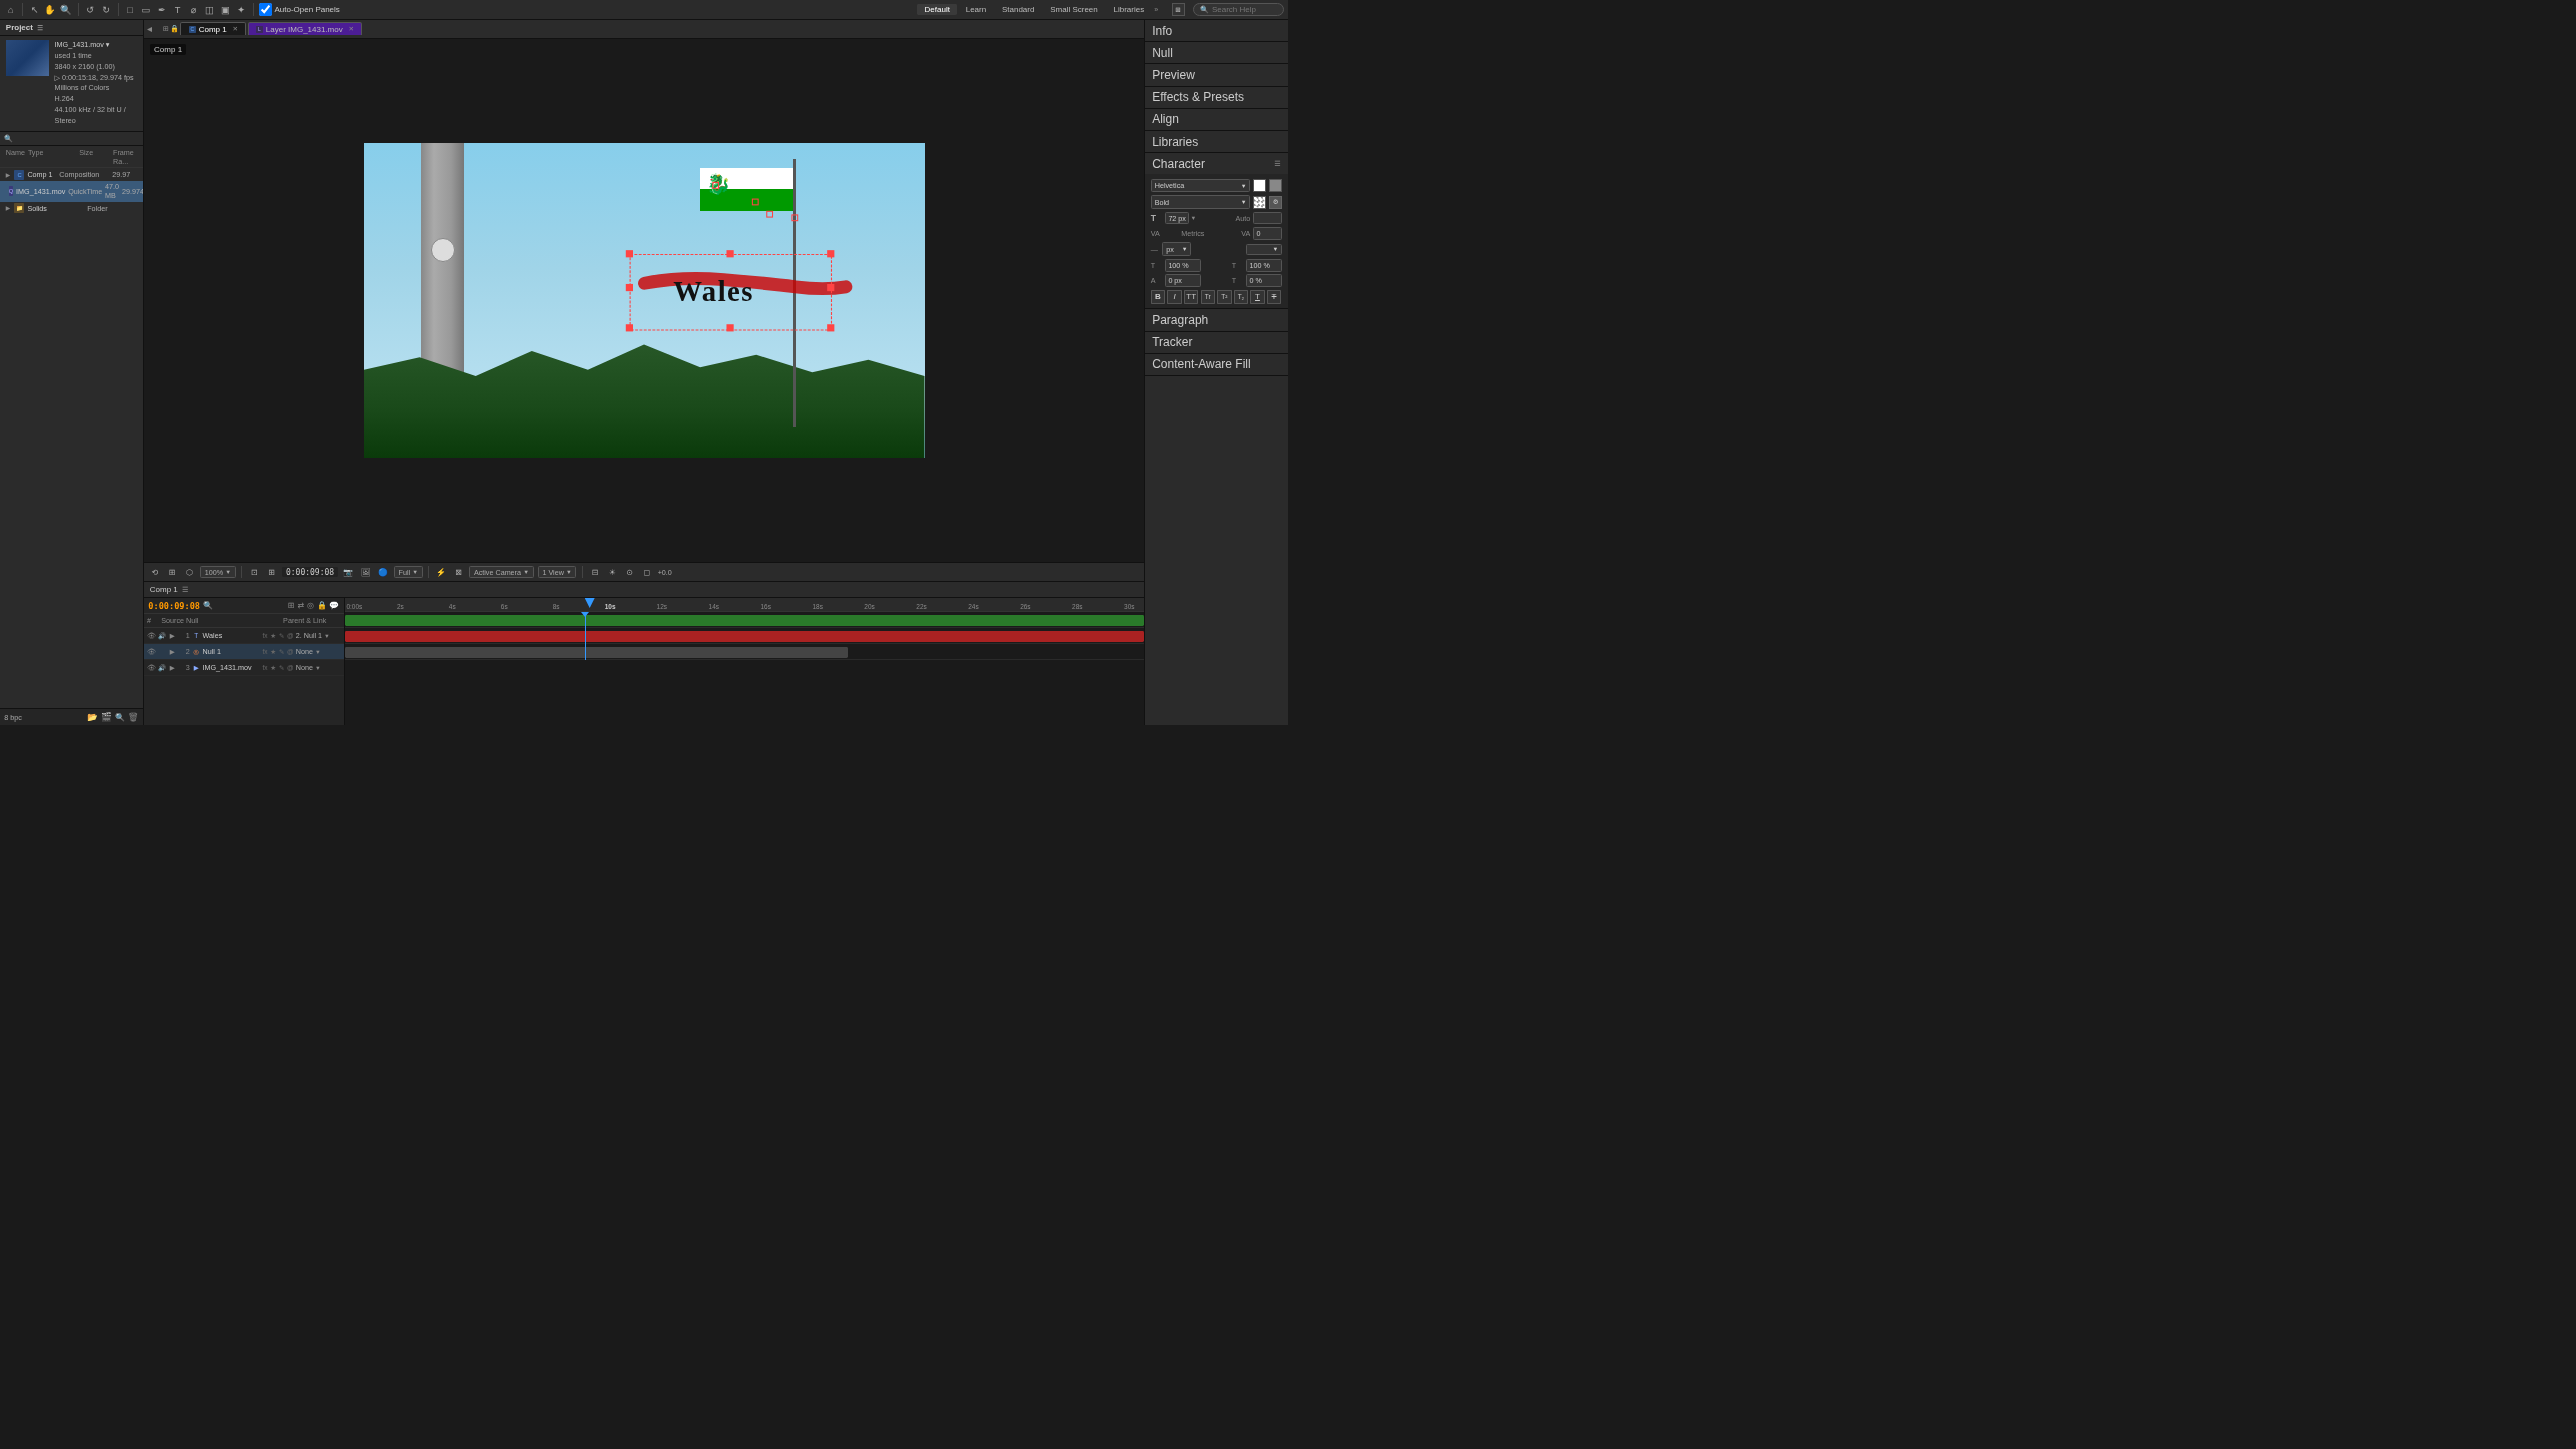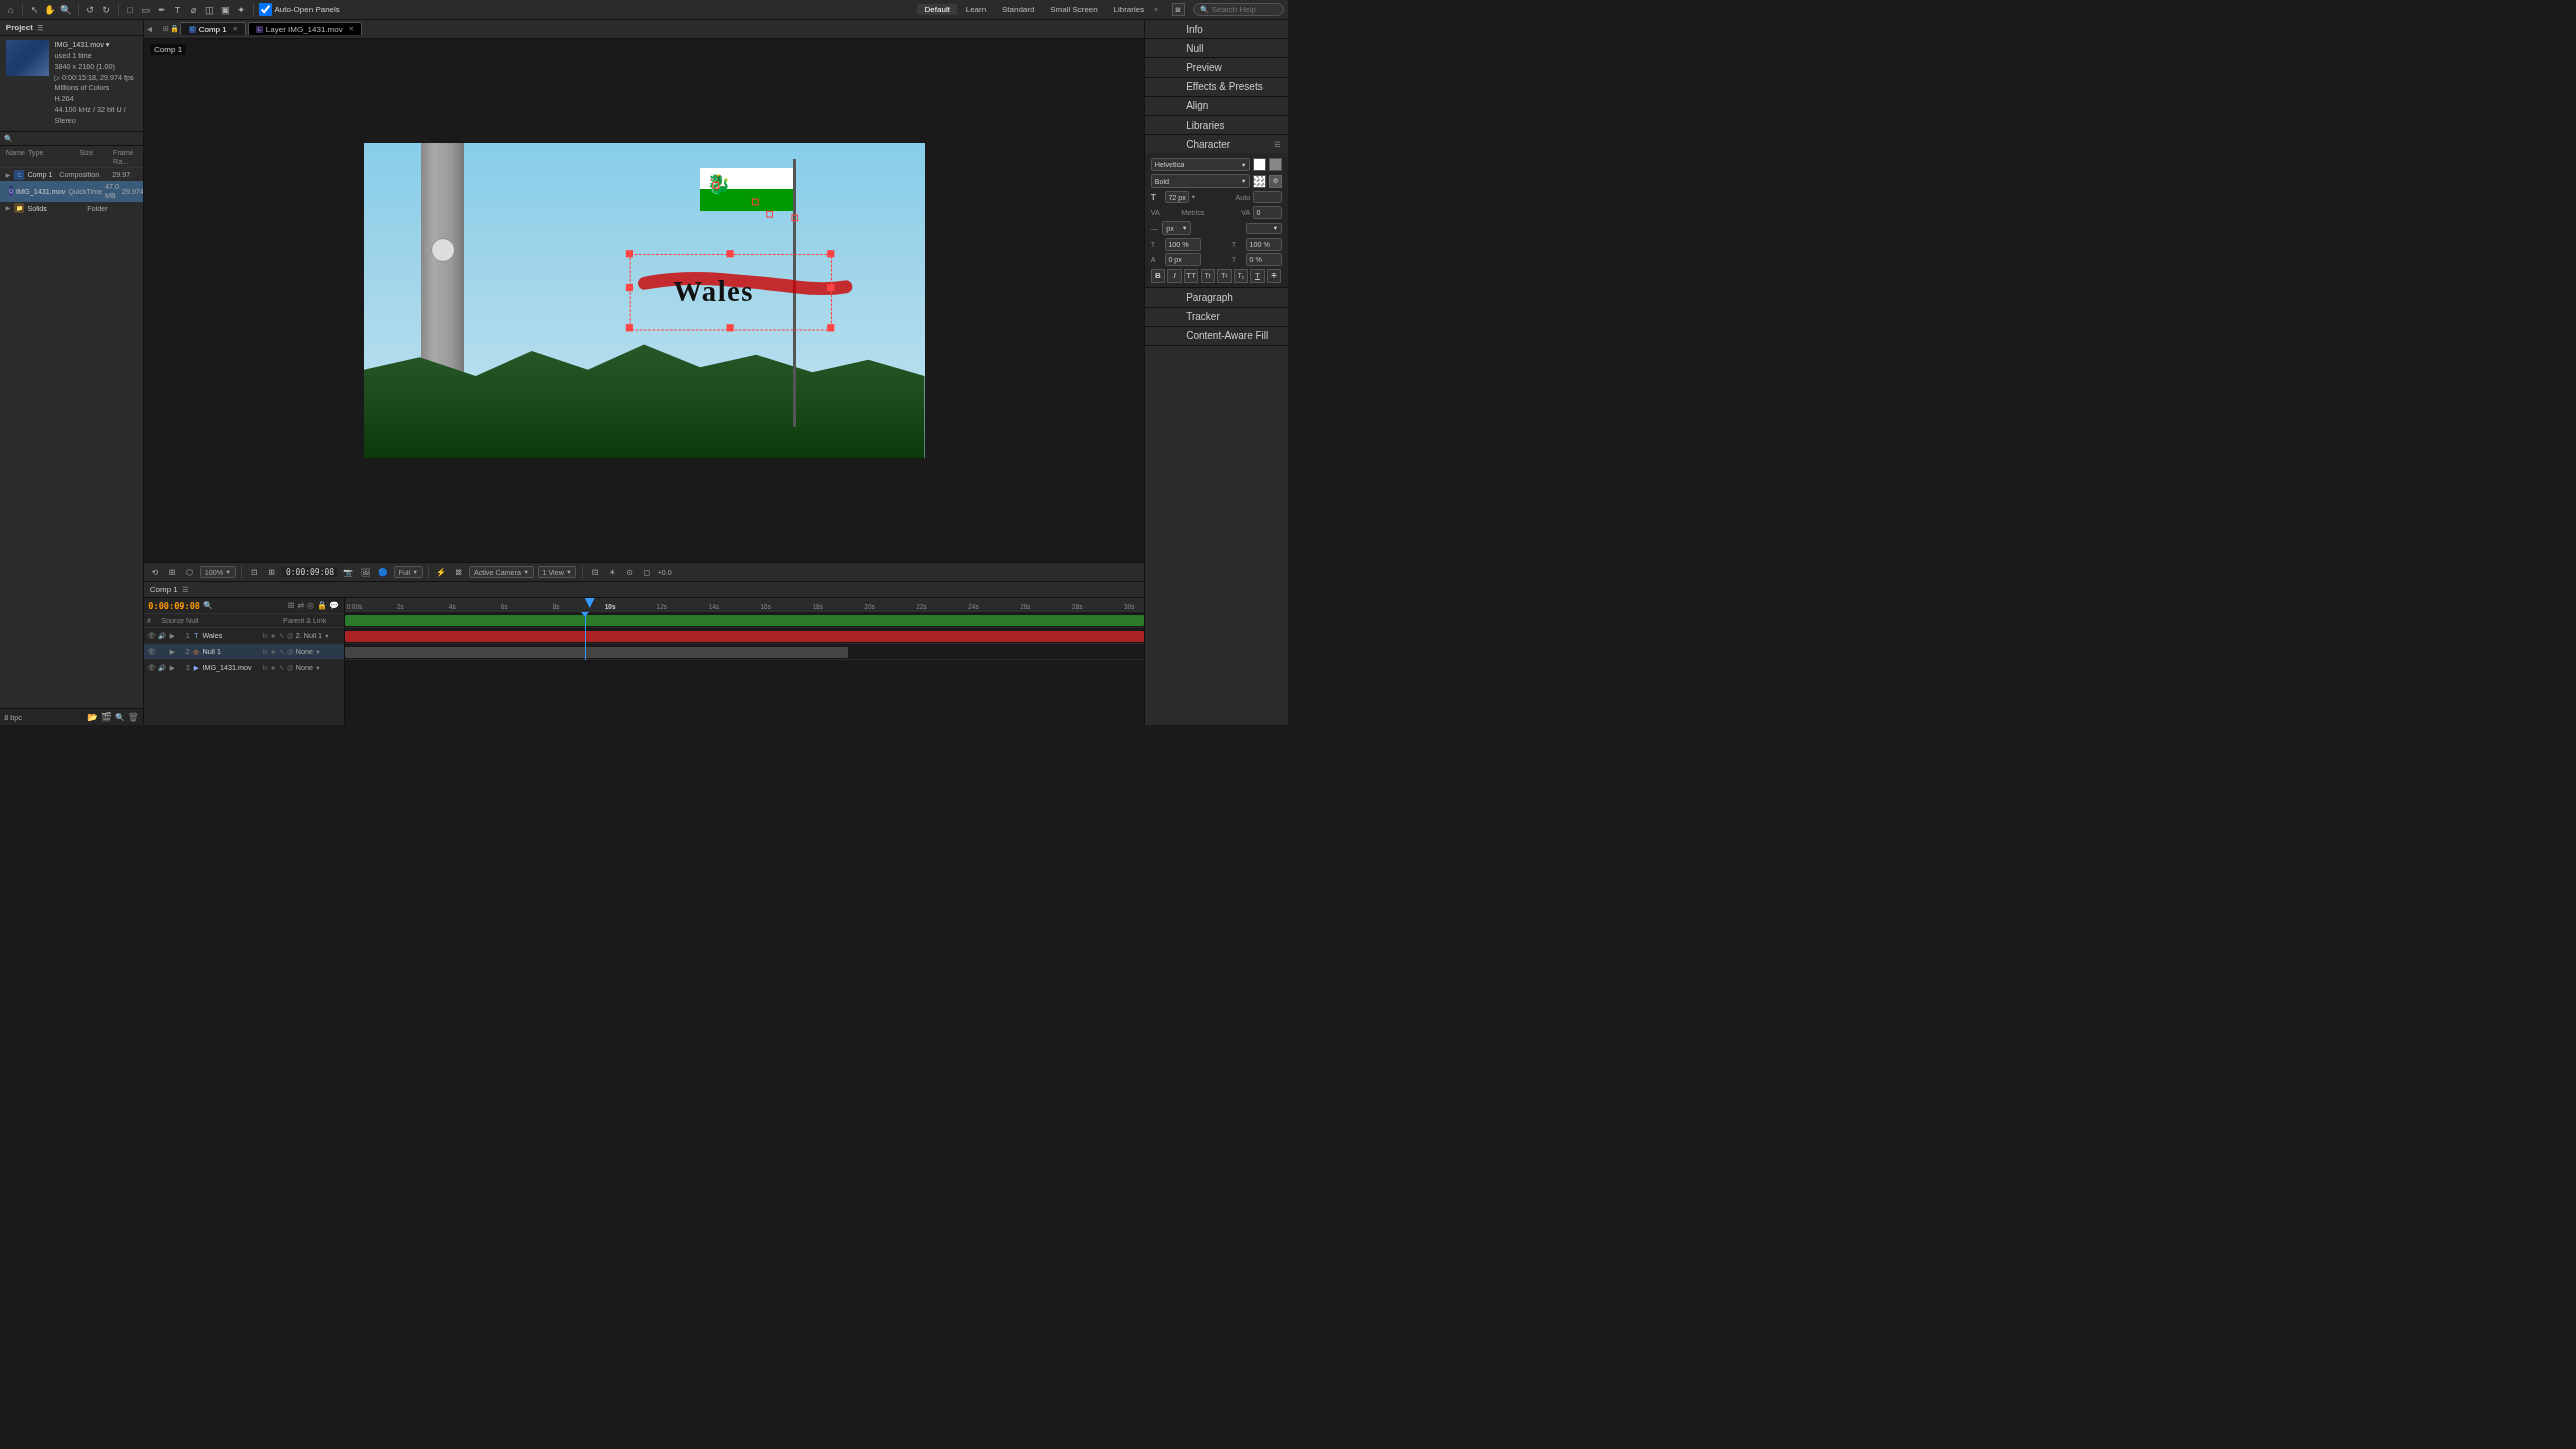--- a/index.html
+++ b/index.html
@@ -175,21 +175,21 @@
       align-items: center;
       background: #2b2b2b;
       border-bottom: 0.7px solid #111;
       height: 18.7px;
       padding: 0 2.9px;
       gap: 1.4px;
     }
     .comp-tab {
       display: flex; align-items: center;
       padding: 1.4px 7.2px;
-      background: #000000;
+      background: #4c1d95;
       border: 0.7px solid #555;
       border-bottom: none;
       font-size: 8px;
       color: #bbb;
       cursor: pointer;
       gap: 2.9px;
       border-radius: 2.2px 2.2px 0 0;
     }
     .comp-tab.active { background: #1a1a1a; color: #fff; }
     .comp-tab .close-tab { color: #888; font-size: 6.5px; margin-left: 2.9px; cursor: pointer; }
@@ -329,21 +329,21 @@
       border-bottom: 0.7px solid #111;
     }
     .right-section-header {
       display: flex; align-items: center;
       padding: 3.6px 7.2px;
       color: #ccc;
       cursor: pointer;
       background: #2b2b2b;
       justify-content: space-between;
     }
-    .right-section-title { font-size: 10px; font-weight: normal; color: #ccc; margin-left: 34px; }
+    .right-section-title { font-size: 12px; font-weight: normal; color: #ccc; }
     .right-section-content {
       padding: 4.3px 5.8px;
       background: #252525;
     }
 
     
     .char-row {
       display: flex; align-items: center;
       margin-bottom: 2.9px; gap: 2.9px;
     }

